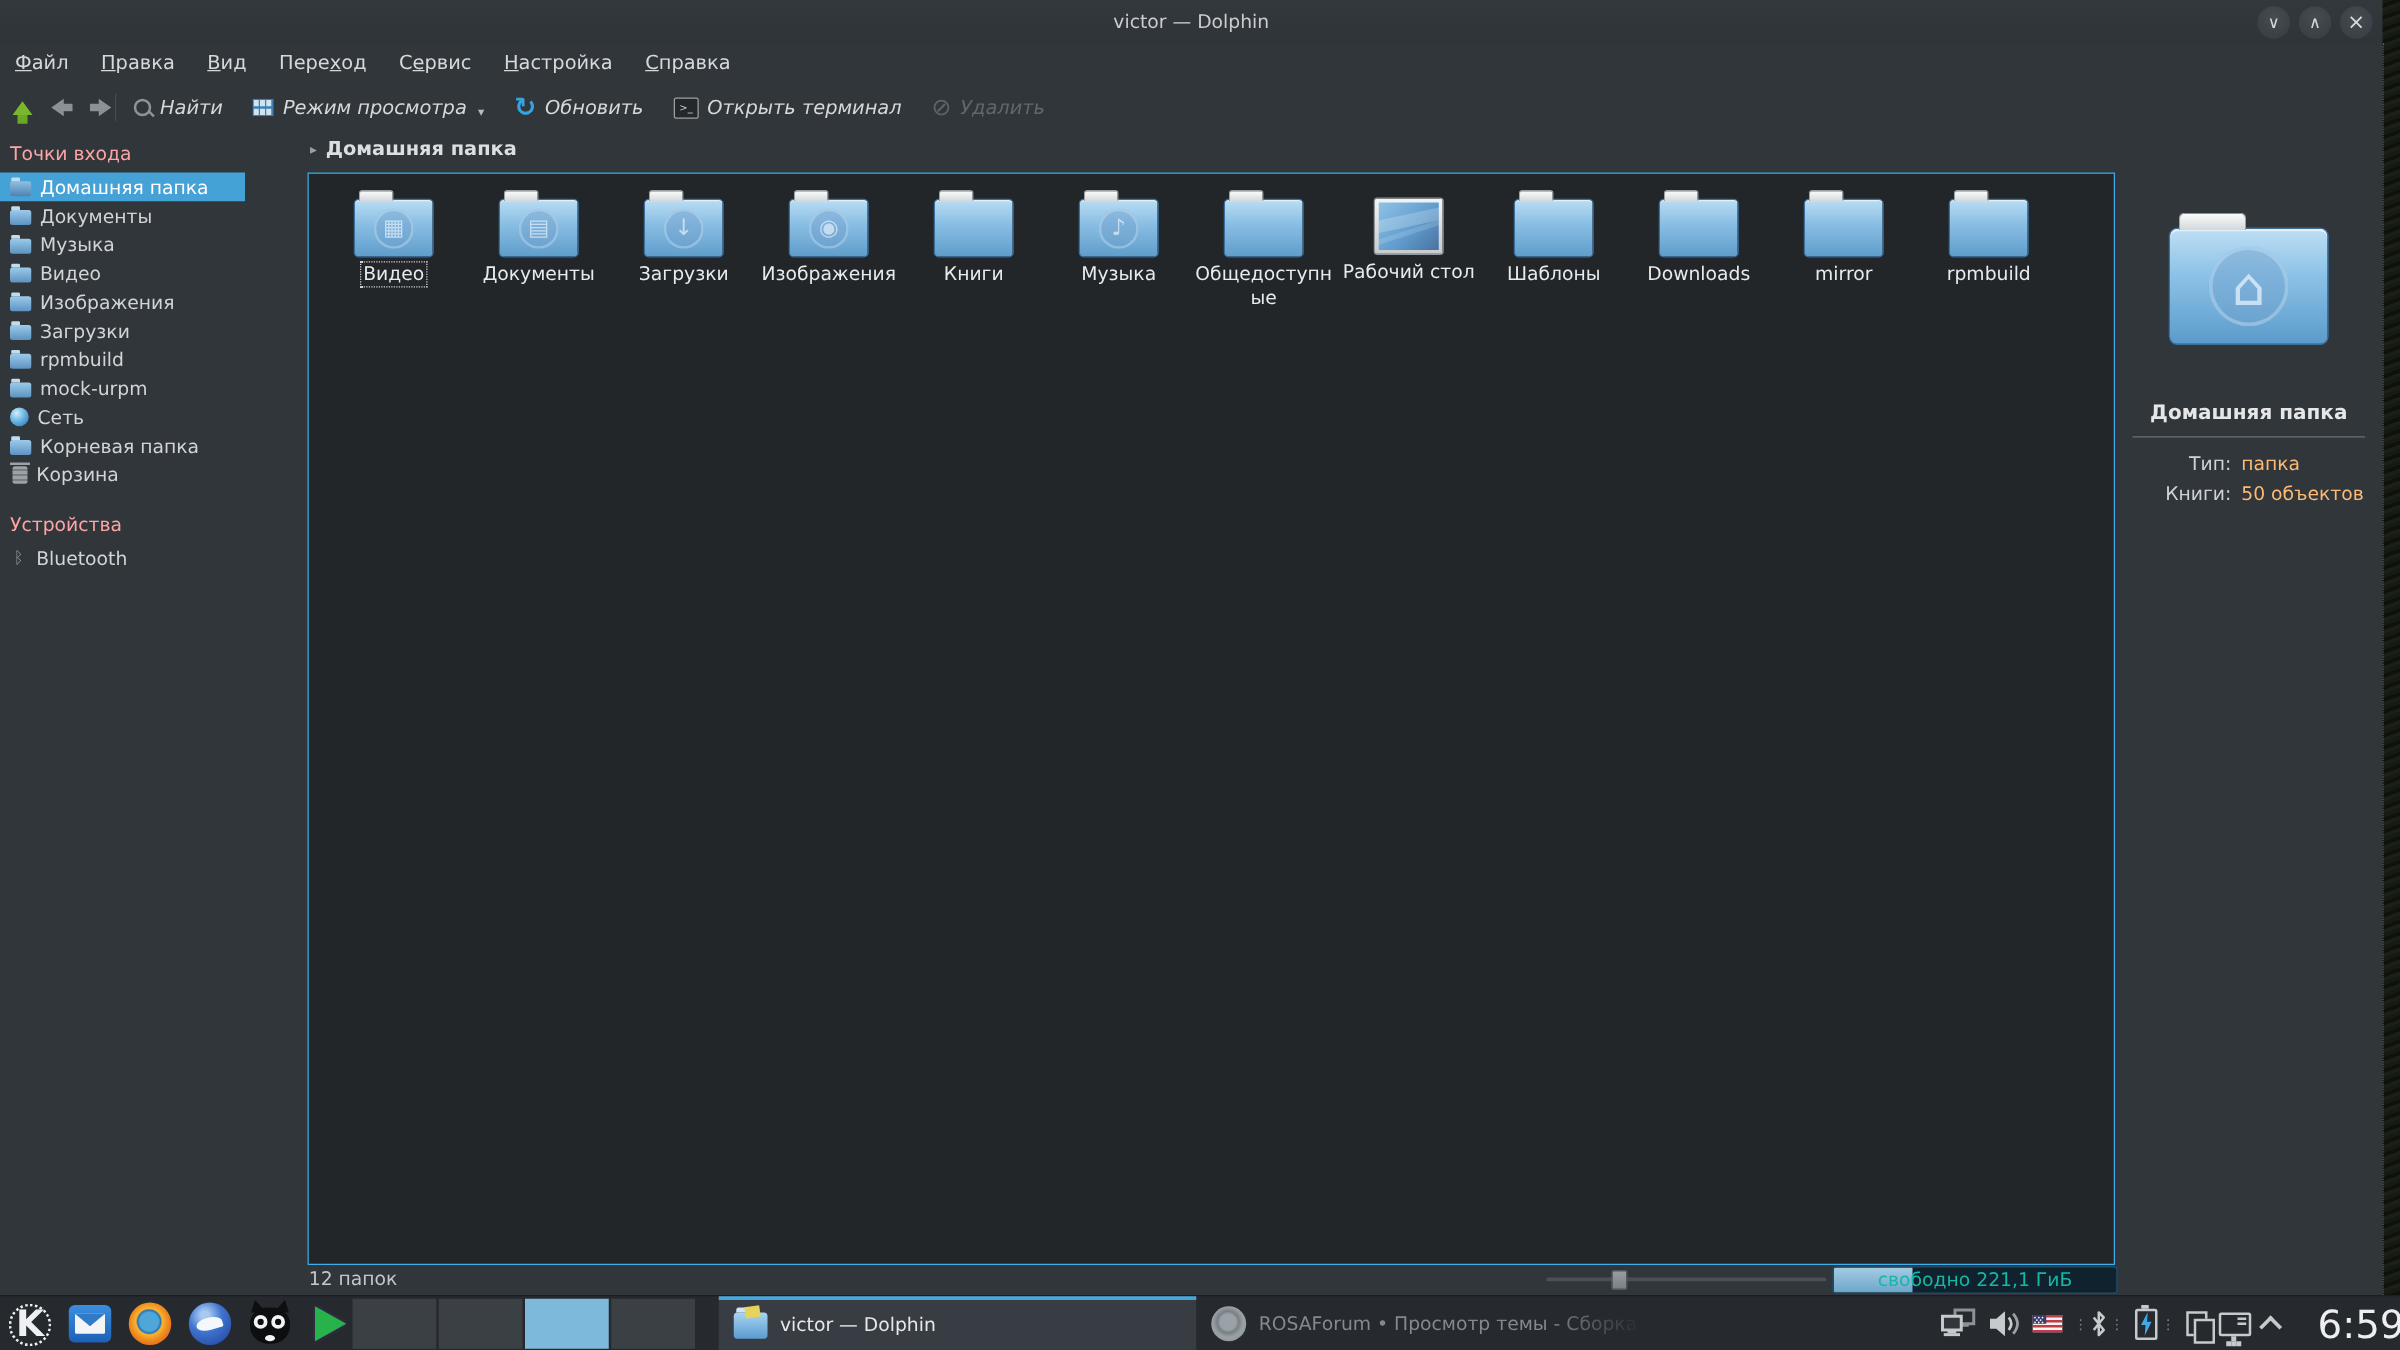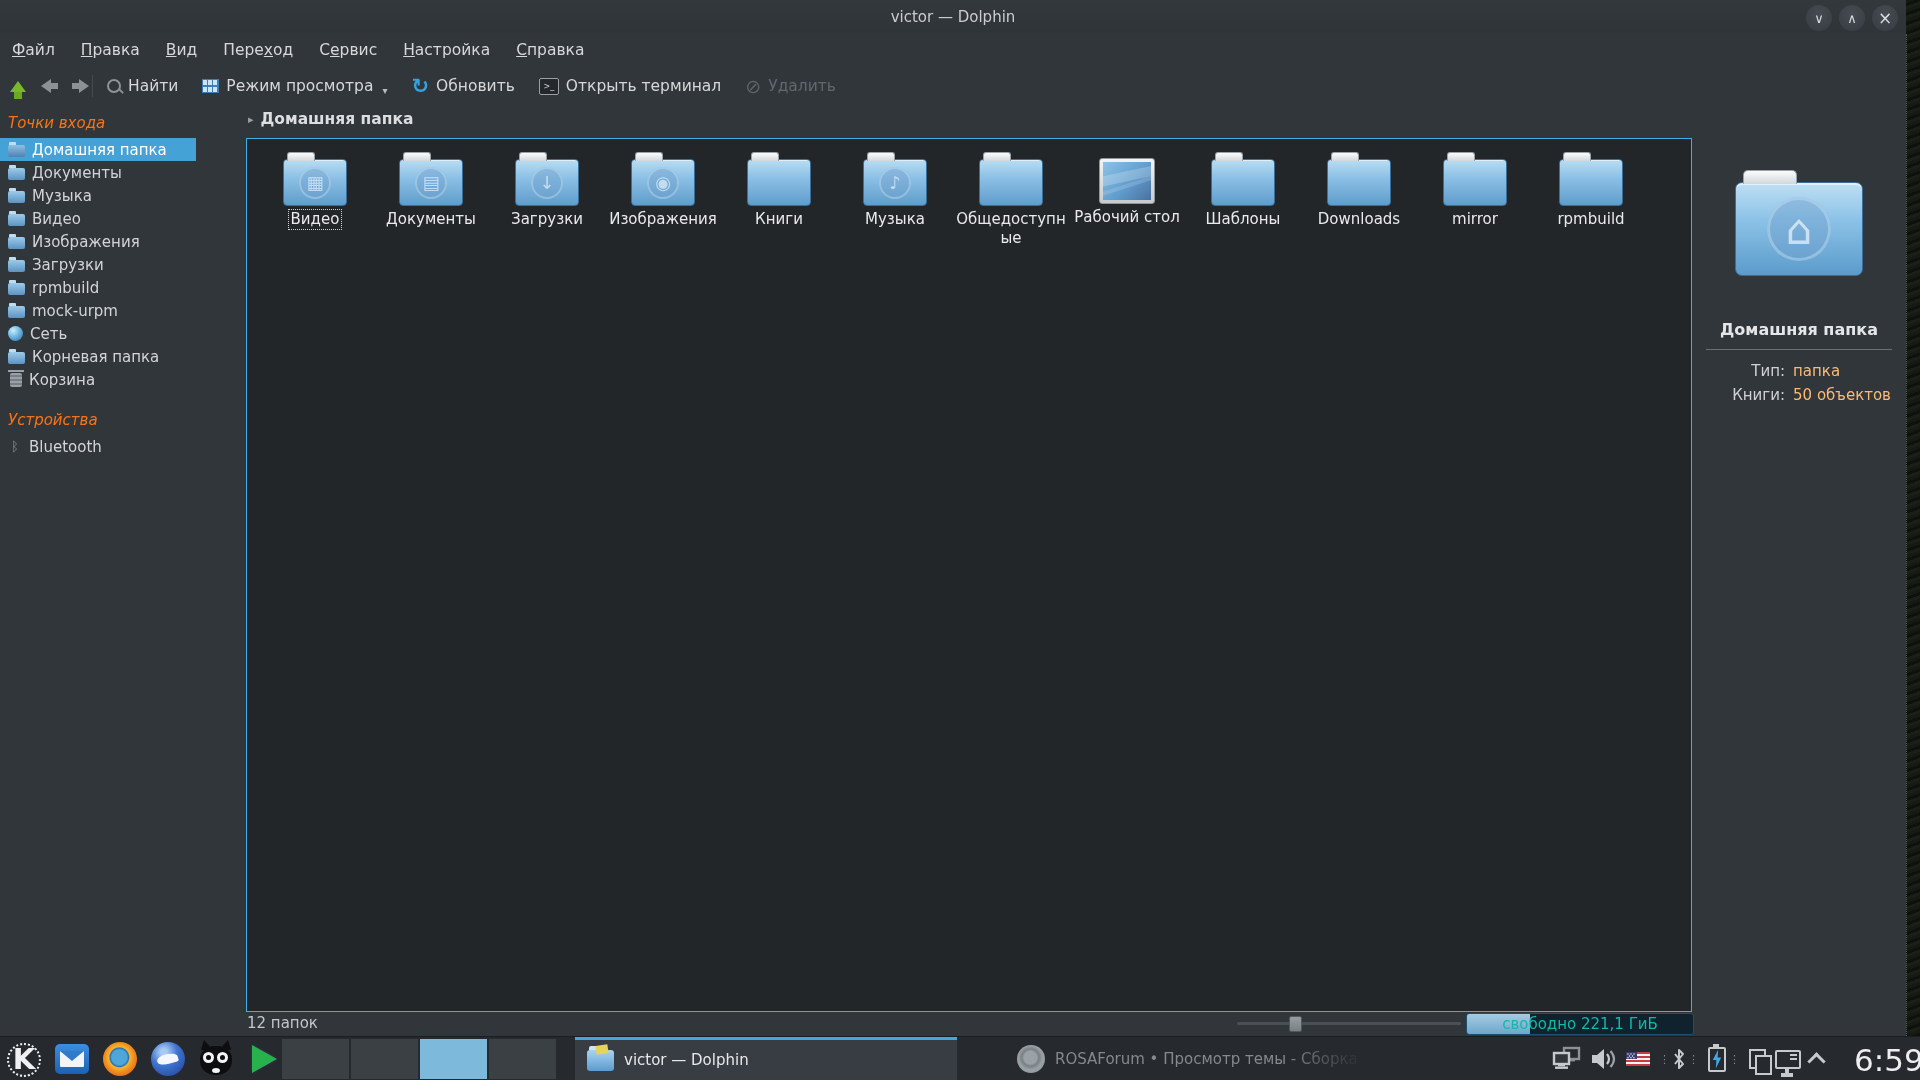--- a/index.html
+++ b/index.html
@@ -17,41 +17,41 @@
     repeating-linear-gradient(160deg,#151a12 0 3px,#0e110c 3px 6px,#1b2016 6px 9px);}
   .winedge{left:1903px;top:34px;width:3px;height:1002px;border-right:1px dotted #565c61;}
 
   
   .menubar{left:0;top:36px;width:1906px;height:28px;display:flex;align-items:center;padding-left:12px;gap:26px;color:#d6d8da;font-size:15.5px;}
   .menu-item{cursor:default;}
   .mn{text-decoration:underline;}
 
   
   .toolbar{left:0;top:66px;width:1906px;height:40px;display:flex;align-items:center;padding-left:10px;color:#d6d8d9;font-size:15.5px;}
-  .tbtn{display:flex;align-items:center;gap:7px;margin-right:24px;}
+  .tbtn{display:flex;align-items:center;gap:7px;margin-right:24px;font-style:italic;}
   .tbtn.disabled{color:#61676c;}
   .arrow-up{width:0;height:0;border-left:8px solid transparent;border-right:8px solid transparent;border-bottom:11px solid #79b82d;position:relative;}
   .arrow-up::after{content:"";position:absolute;left:-4px;top:11px;width:8px;height:7px;background:#6aa826;}
   .nav-arrow{position:relative;width:20px;height:14px;}
   .nav-arrow .stem{position:absolute;top:4px;width:10px;height:6px;background:#8b9196;}
   .nav-arrow .head{position:absolute;top:0;width:0;height:0;border-top:7px solid transparent;border-bottom:7px solid transparent;}
   .back .stem{right:2px}.back .head{left:1px;border-right:10px solid #8b9196;}
   .fwd .stem{left:2px}.fwd .head{right:1px;border-left:10px solid #8b9196;}
   .tsep{width:1px;height:22px;background:#454a4f;margin:0 14px 0 2px;}
   .mag{width:10px;height:10px;border:2px solid #8d9397;border-radius:50%;position:relative;}
   .mag::after{content:"";position:absolute;left:9px;top:9px;width:6px;height:2px;background:#8d9397;transform:rotate(45deg);}
   .gridicon{display:inline-block;}
   .caret{font-size:10px;color:#b9bdc0;margin-left:2px;position:relative;top:4px;}
   .refresh{color:#35a3e0;font-size:21px;font-weight:bold;line-height:1;}
   .termicon{width:18px;height:15px;background:#24282b;border:1px solid #9aa0a4;border-radius:2px;color:#d2d6d8;font-size:8px;line-height:15px;text-align:center;letter-spacing:0;}
   .delicon{font-size:19px;color:#5c6artefact368;color:#5d646a;line-height:1;}
 
   
   .places{left:0;top:108px;width:242px;height:902px;font-size:15px;}
-  .phead{color:#f97316;padding:6px 0 6px 8px;font-style:italic;}
+  .phead{color:#fca5a5;padding:6px 0 6px 8px;}
   .prow{display:flex;align-items:center;height:23px;padding-left:8px;gap:7px;color:#d2d5d7;}
   .prow.sel{background:#45a2d6;color:#ffffff;margin-right:46px;}
   .mini{width:17px;height:12px;border-radius:2px;background:linear-gradient(180deg,#9ccbe9,#5d93c2);position:relative;flex:0 0 auto;margin-top:2px;}
   .mini::before{content:"";position:absolute;top:-3px;left:1px;width:7px;height:3px;border-radius:1px 1px 0 0;background:#bfdcf0;}
   .mini.dark{background:linear-gradient(180deg,#8fc0e2,#4f82b3);}
   .globe{width:15px;height:15px;border-radius:50%;background:radial-gradient(circle at 35% 30%,#cdeefb,#6db6e2 45%,#2f7cb4 90%);flex:0 0 auto;}
   .trash{width:12px;height:14px;background:repeating-linear-gradient(180deg,#9aa1a7 0 2px,#777e84 2px 4px);border-radius:2px;position:relative;flex:0 0 auto;margin-left:2px;}
   .trash::before{content:"";position:absolute;top:-3px;left:-2px;width:16px;height:2px;background:#9aa1a7;}
   .btspan{color:#8d9499;font-size:13px;width:14px;text-align:center;flex:0 0 auto;}
 
@@ -397,21 +397,21 @@
     <div class="pcell"></div>
     <div class="pcell"></div>
     <div class="pcell active"></div>
     <div class="pcell"></div>
   </div>
 
   <div class="task active" style="left:575px;width:382px;">
     <span class="dolph"></span>
     <span class="tlabel">victor — Dolphin</span>
   </div>
-  <div class="task inactive" style="left:957px;width:392px;margin-left:48px;">
+  <div class="task inactive" style="left:957px;width:392px;">
     <span class="gffx"></span>
     <span class="tlabel">ROSAForum • Просмотр темы - Сборка К</span>
   </div>
 
   <div class="tray">
     <span class="ticon">
       <svg width="30" height="26" viewBox="0 0 30 26">
         <rect x="12" y="2" width="15" height="11" fill="none" stroke="#8d9296" stroke-width="2.4"></rect>
         <rect x="16" y="13" width="7" height="2.4" fill="#8d9296"></rect>
         <rect x="2" y="7" width="15" height="11" fill="#32373b" stroke="#c6cacd" stroke-width="2.4"></rect>

